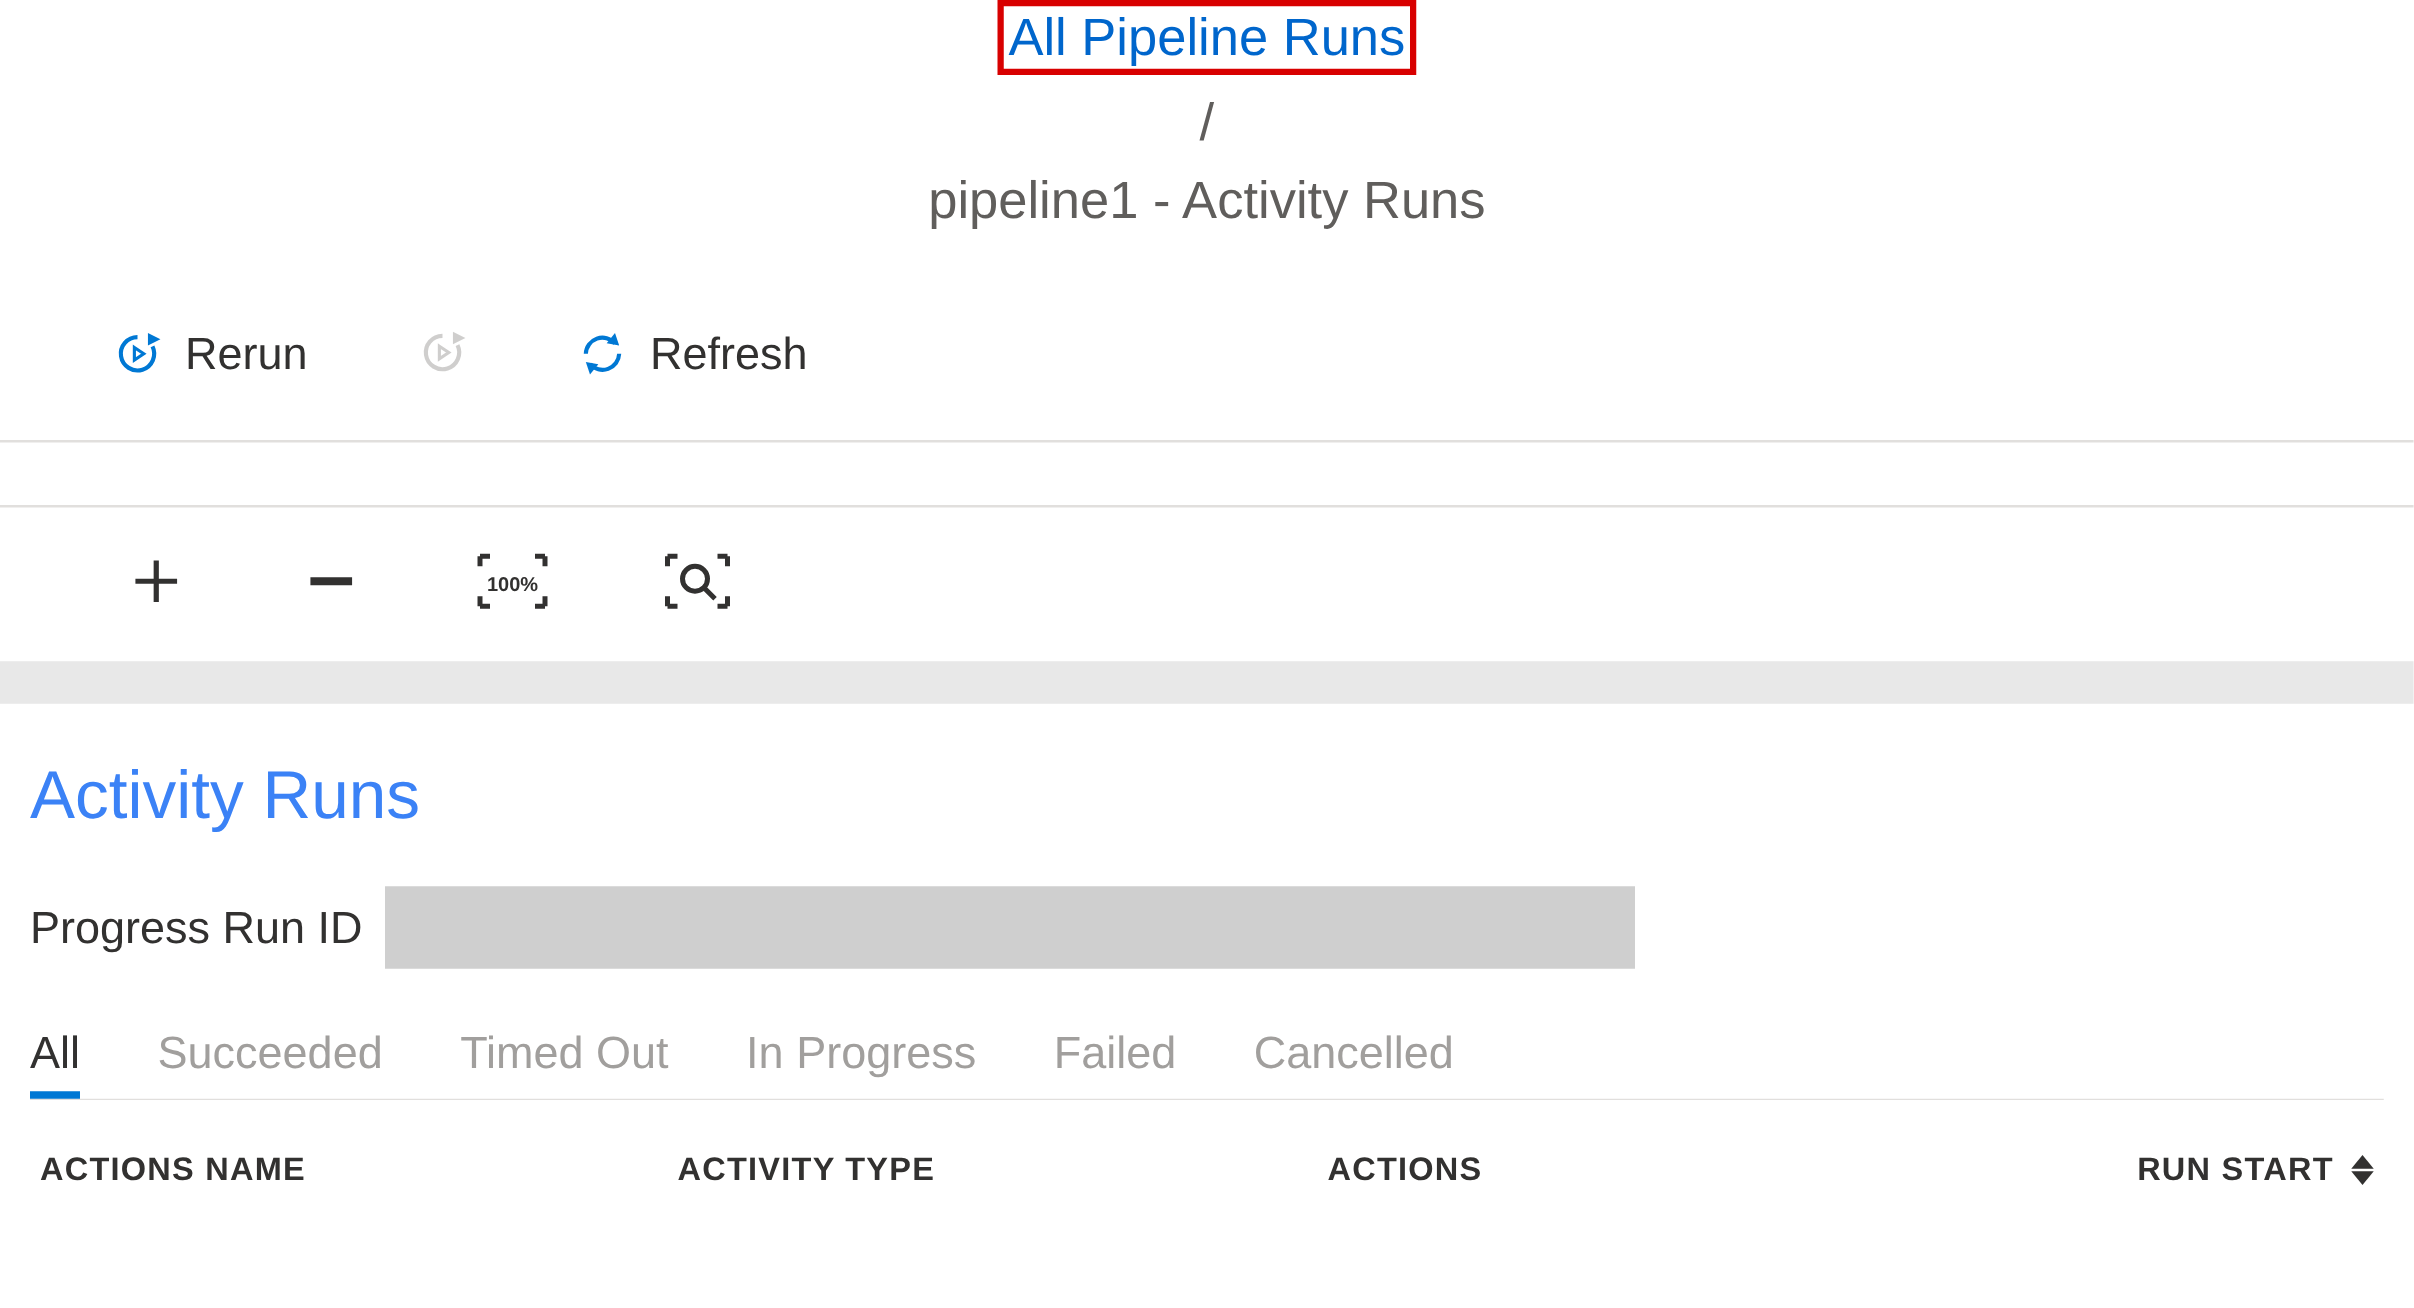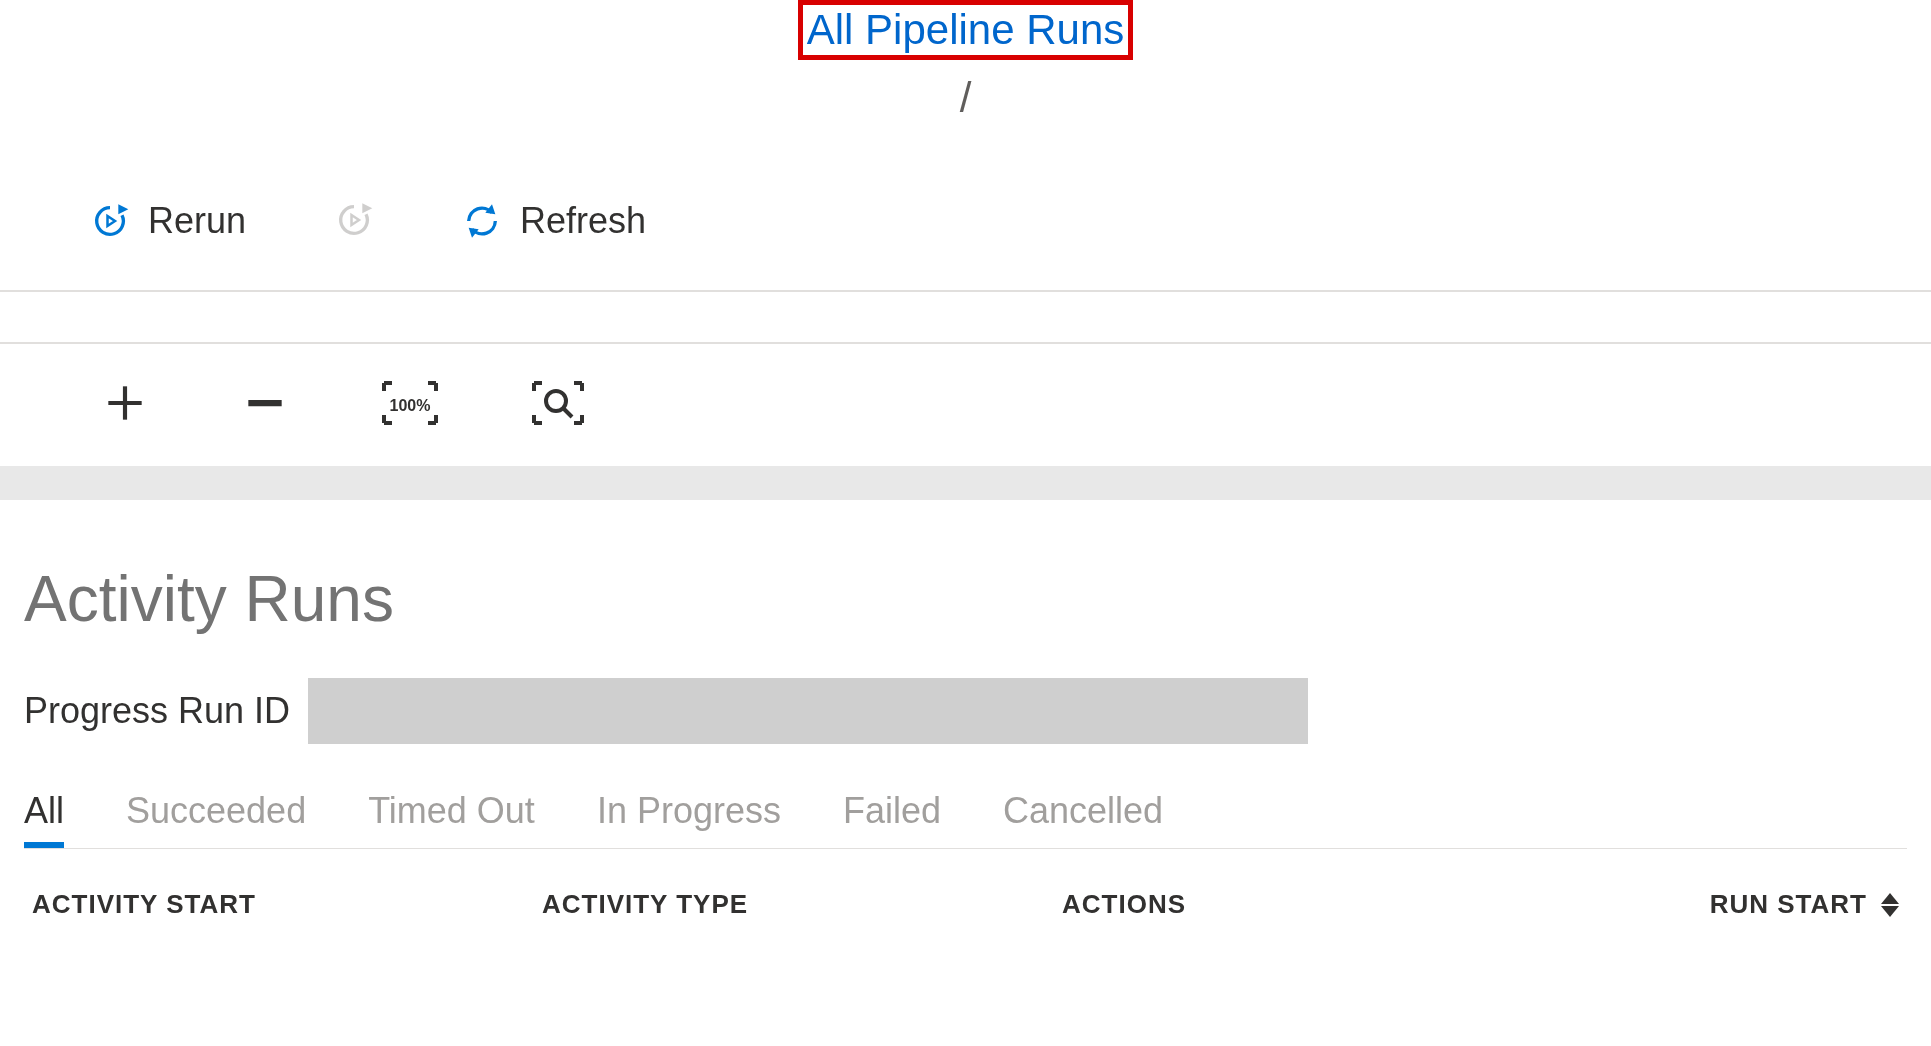--- a/index.html
+++ b/index.html
@@ -81,24 +81,24 @@
   .zoom-strip {
     height: 34px;
     background: #e8e8e8;
   }
 
   
   .section {
     padding: 0 24px;
   }
   .section-title {
-    font-size: 64px;
+    font-size: 54px;
     font-weight: 400;
-    margin: 62px 0 42px 0;
-    color: #737373;
+    margin: 42px 0 42px 0;
+    color: #3b82f6;
   }
   .runid-row {
     display: flex;
     align-items: center;
     gap: 18px;
     font-size: 36px;
     color: #323130;
     margin-bottom: 46px;
   }
   .runid-value {
@@ -160,20 +160,21 @@
   }
   .sort-caret .up   { border-bottom: 11px solid #323130; }
   .sort-caret .down { border-top: 11px solid #323130; }
 </style>
 </head>
 <body>
 
 <div class="breadcrumb">
   <span class="breadcrumb-link">All Pipeline Runs</span>
   <span class="breadcrumb-sep">/</span>
+  <span class="breadcrumb-current">pipeline1 - Activity Runs</span>
 </div>
 
 <div class="toolbar">
   <div class="tool-btn">
     <span class="icon">
       <svg width="40" height="40" viewBox="0 0 24 24">
         <path d="M12 4a8 8 0 1 0 7.2 4.5" fill="none" stroke="#0078d4" stroke-width="2"></path>
         <polygon points="17,2 23,5 17,8" fill="#0078d4"></polygon>
         <polygon points="10.5,9 15,12 10.5,15" fill="none" stroke="#0078d4" stroke-width="1.5"></polygon>
       </svg>
@@ -251,21 +252,21 @@
   <div class="filter-tabs">
     <div class="filter-tab active">All</div>
     <div class="filter-tab">Succeeded</div>
     <div class="filter-tab">Timed Out</div>
     <div class="filter-tab">In Progress</div>
     <div class="filter-tab">Failed</div>
     <div class="filter-tab">Cancelled</div>
   </div>
 
   <div class="table-header">
-    <div class="th name">ACTIVITY START</div>
+    <div class="th name">ACTIONS NAME</div>
     <div class="th type">ACTIVITY TYPE</div>
     <div class="th act">ACTIONS</div>
     <div class="th start">
       <span>RUN START</span>
       <span class="sort-caret">
         <span class="up"></span>
           <span class="down"></span>
       </span>
     </div>
   </div>

